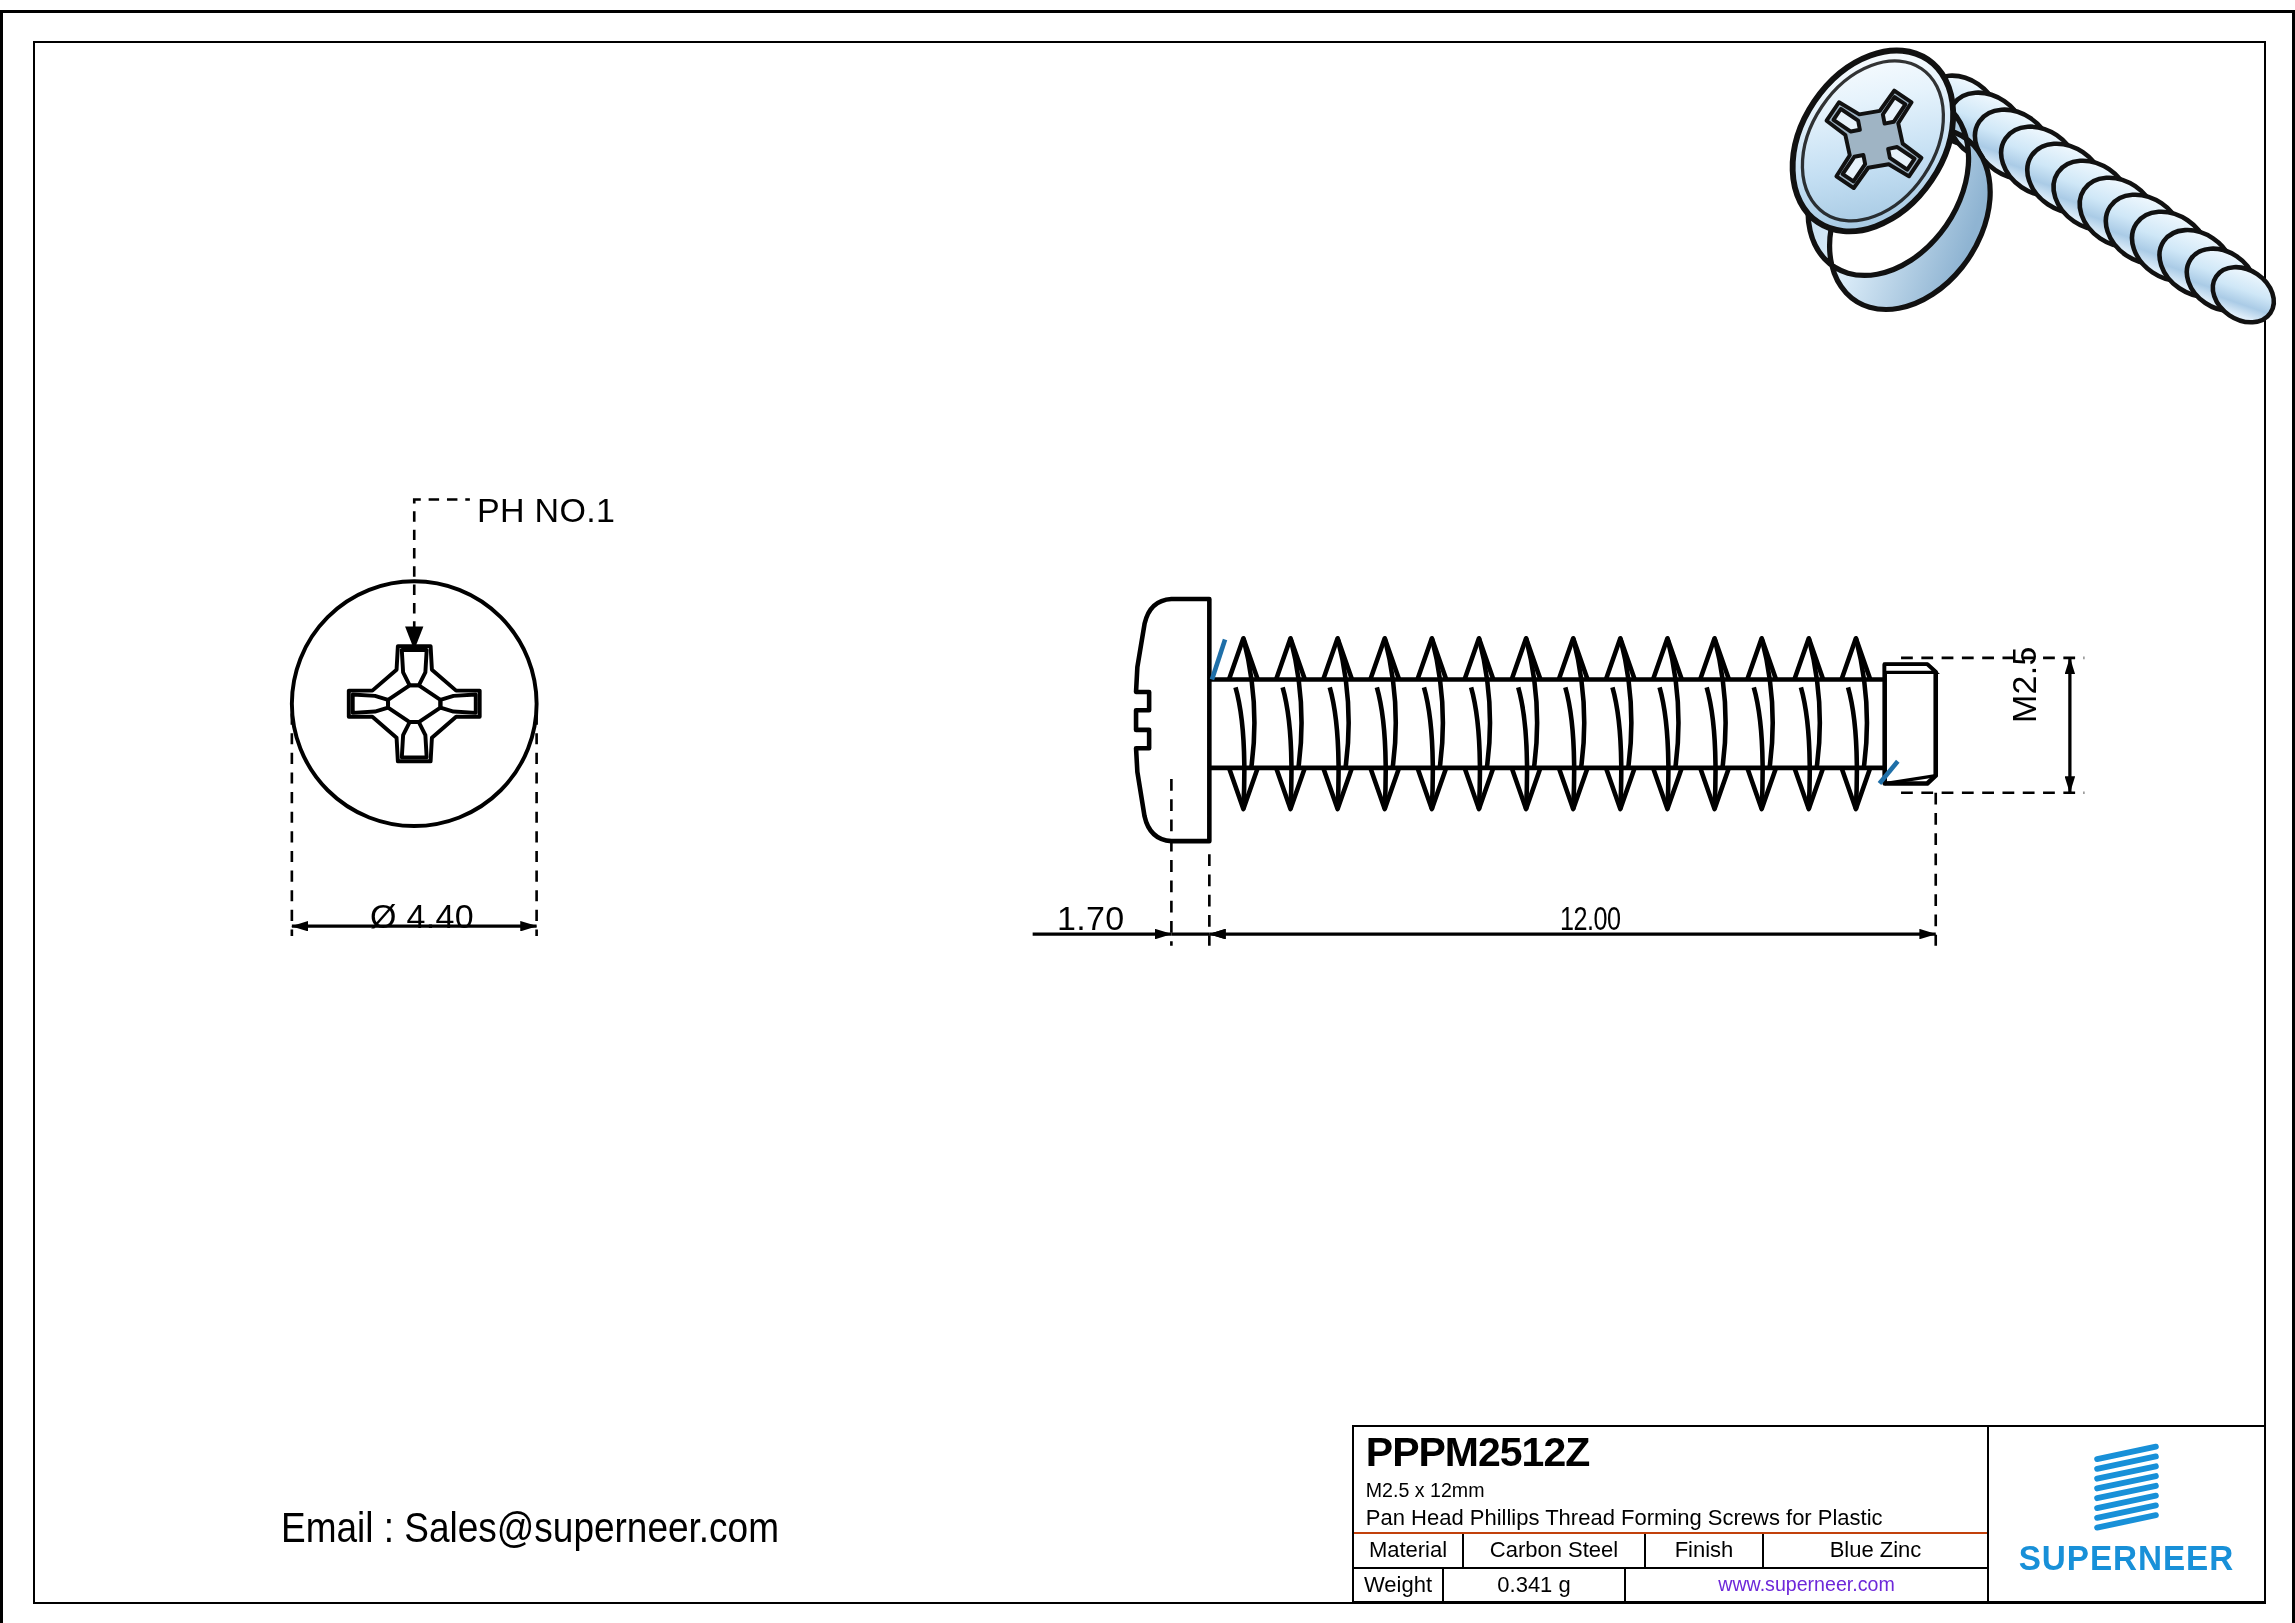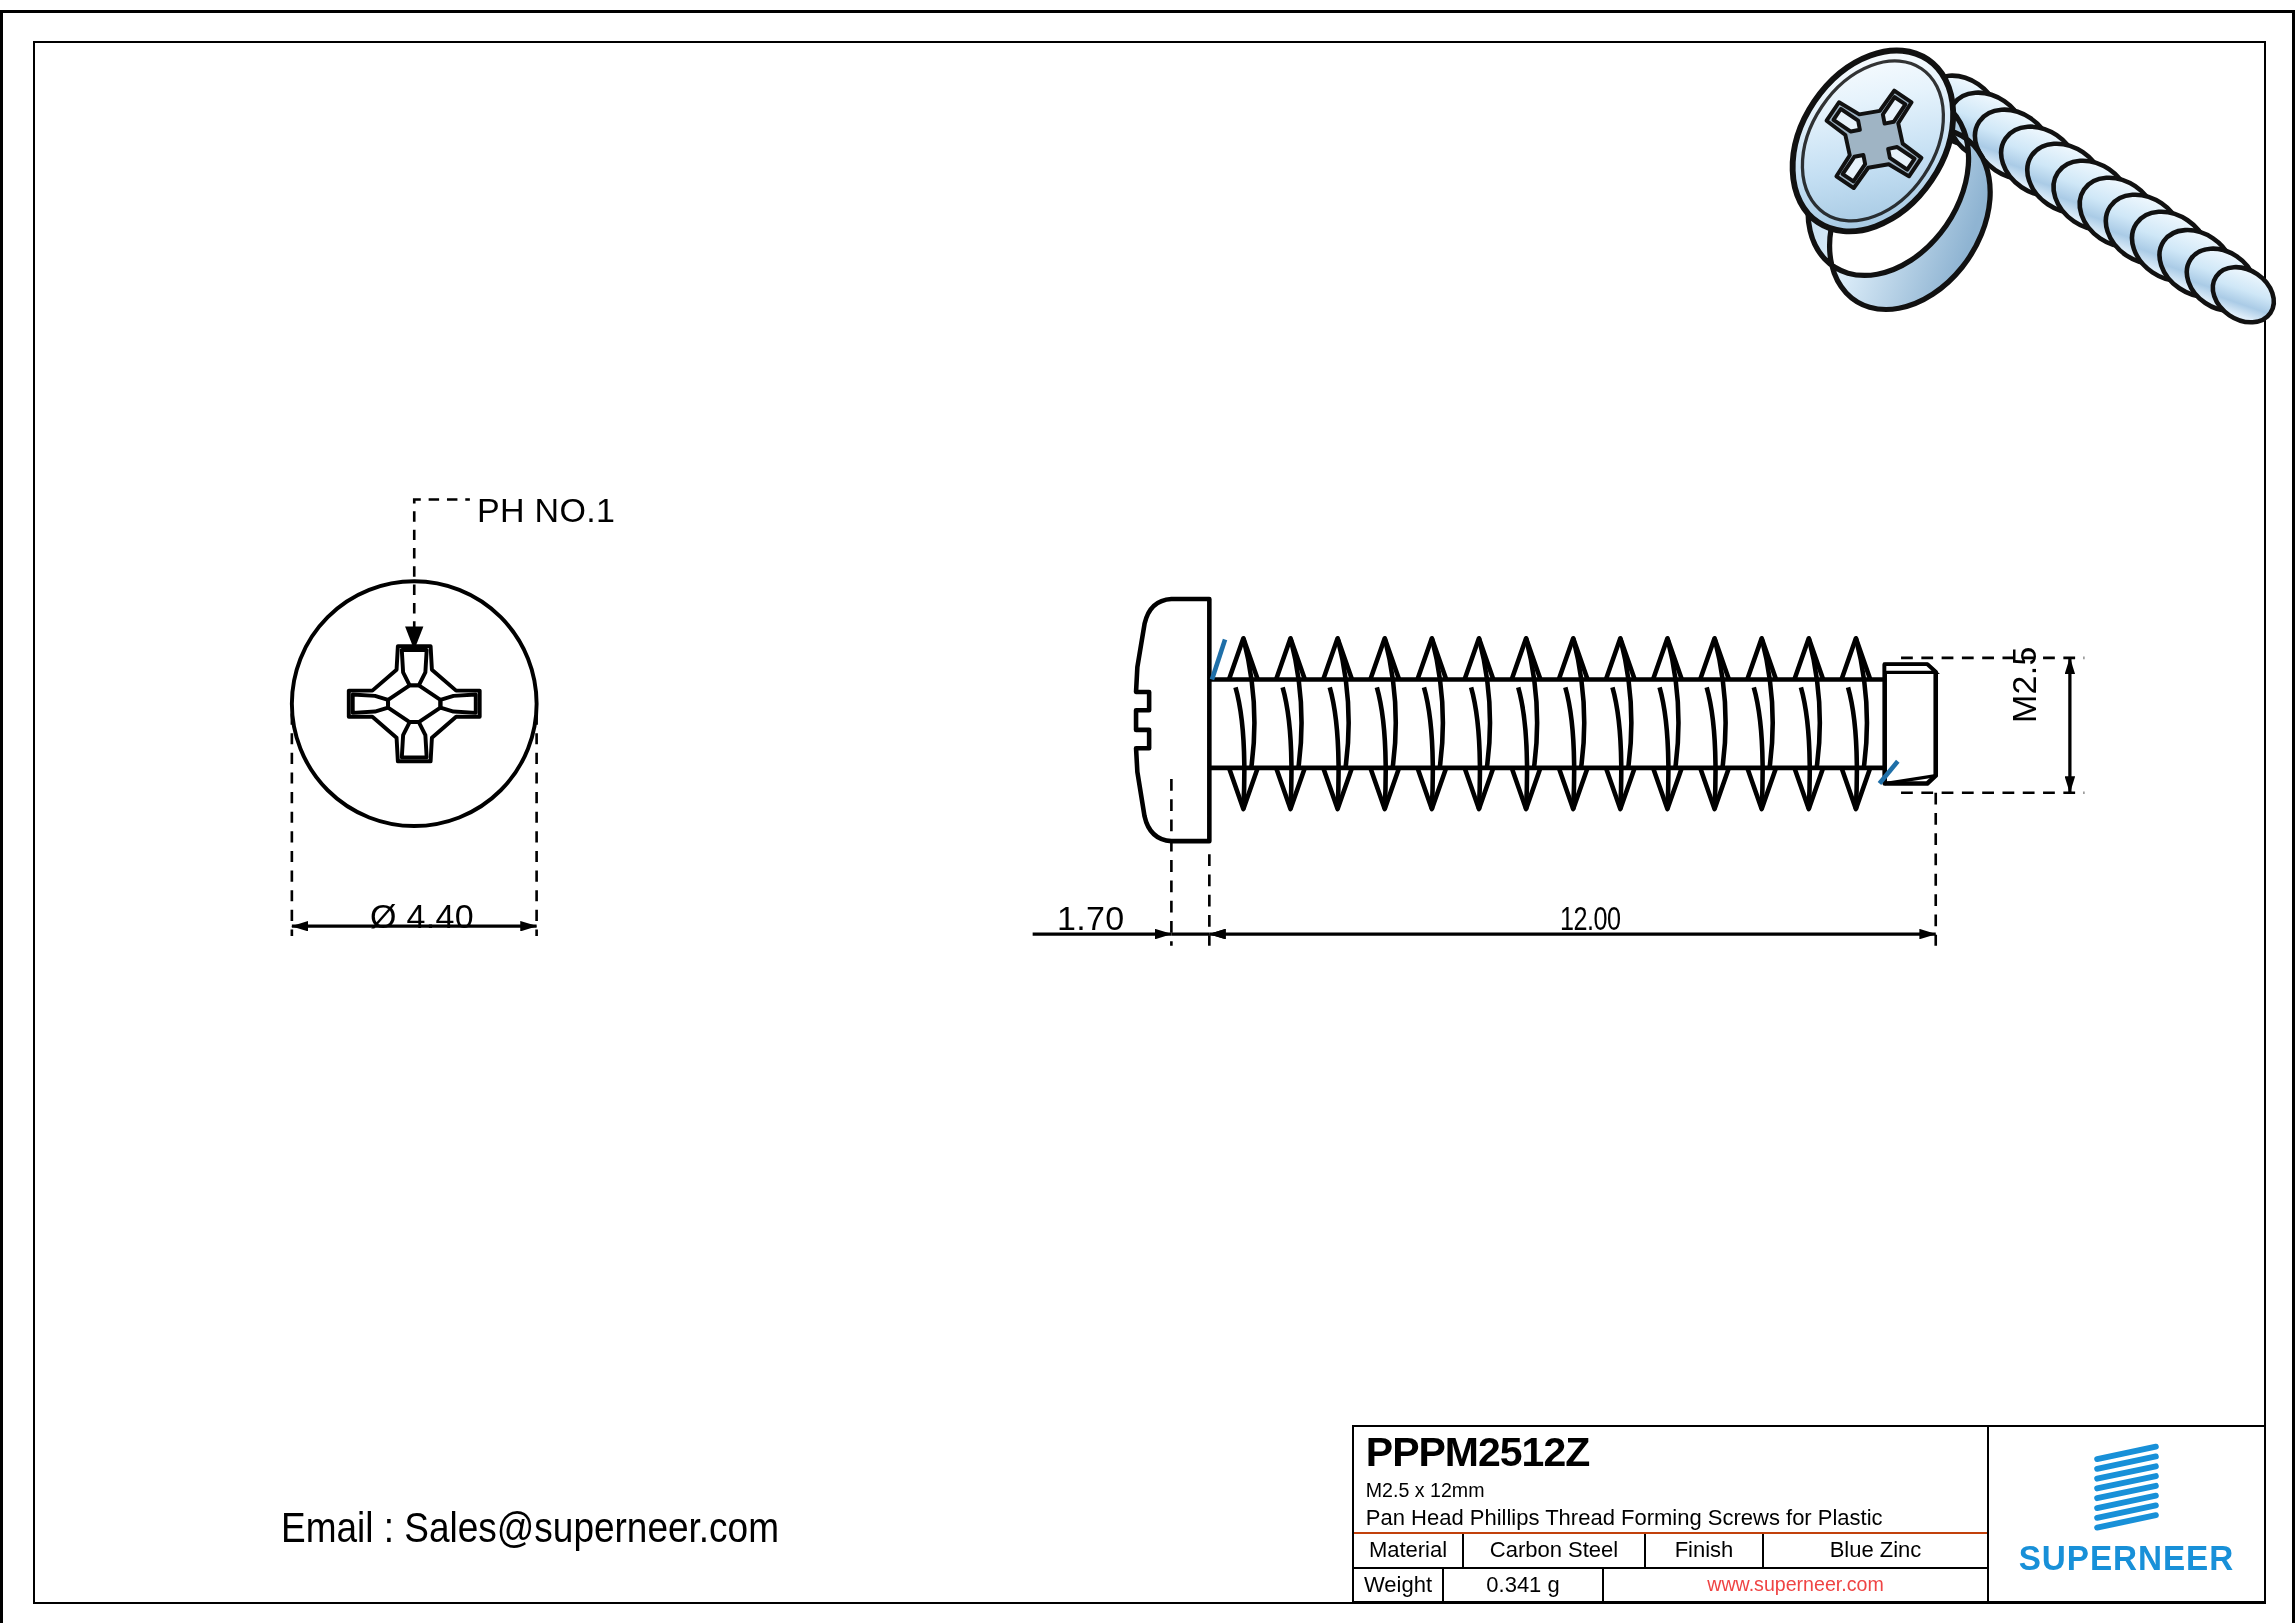--- a/index.html
+++ b/index.html
@@ -98,22 +98,22 @@
     font-size: 22px;
     border-right: 2px solid #000;
     overflow: hidden;
   }
   .tb-cell:last-child { border-right: none; }
   .c-mat-lbl  { width: 110px; }
   .c-mat-val  { width: 182px; }
   .c-fin-lbl  { width: 118px; }
   .c-fin-val  { flex: 1; }
   .c-wt-lbl   { width: 90px; }
-  .c-wt-val   { width: 160px; }
-  .c-url      { flex: 1; color: #ef4444; font-size: 19.6px; }
+  .c-wt-val   { width: 182px; }
+  .c-url      { flex: 1; color: #6d28d9; font-size: 19.6px; }
   .tb-logo {
     flex: 1;
     display: flex;
     flex-direction: column;
     align-items: center;
     justify-content: flex-start;
     padding-top: 15px;
   }
   .logo-mark { width: 77px; height: 89px; }
   #logo-word {

